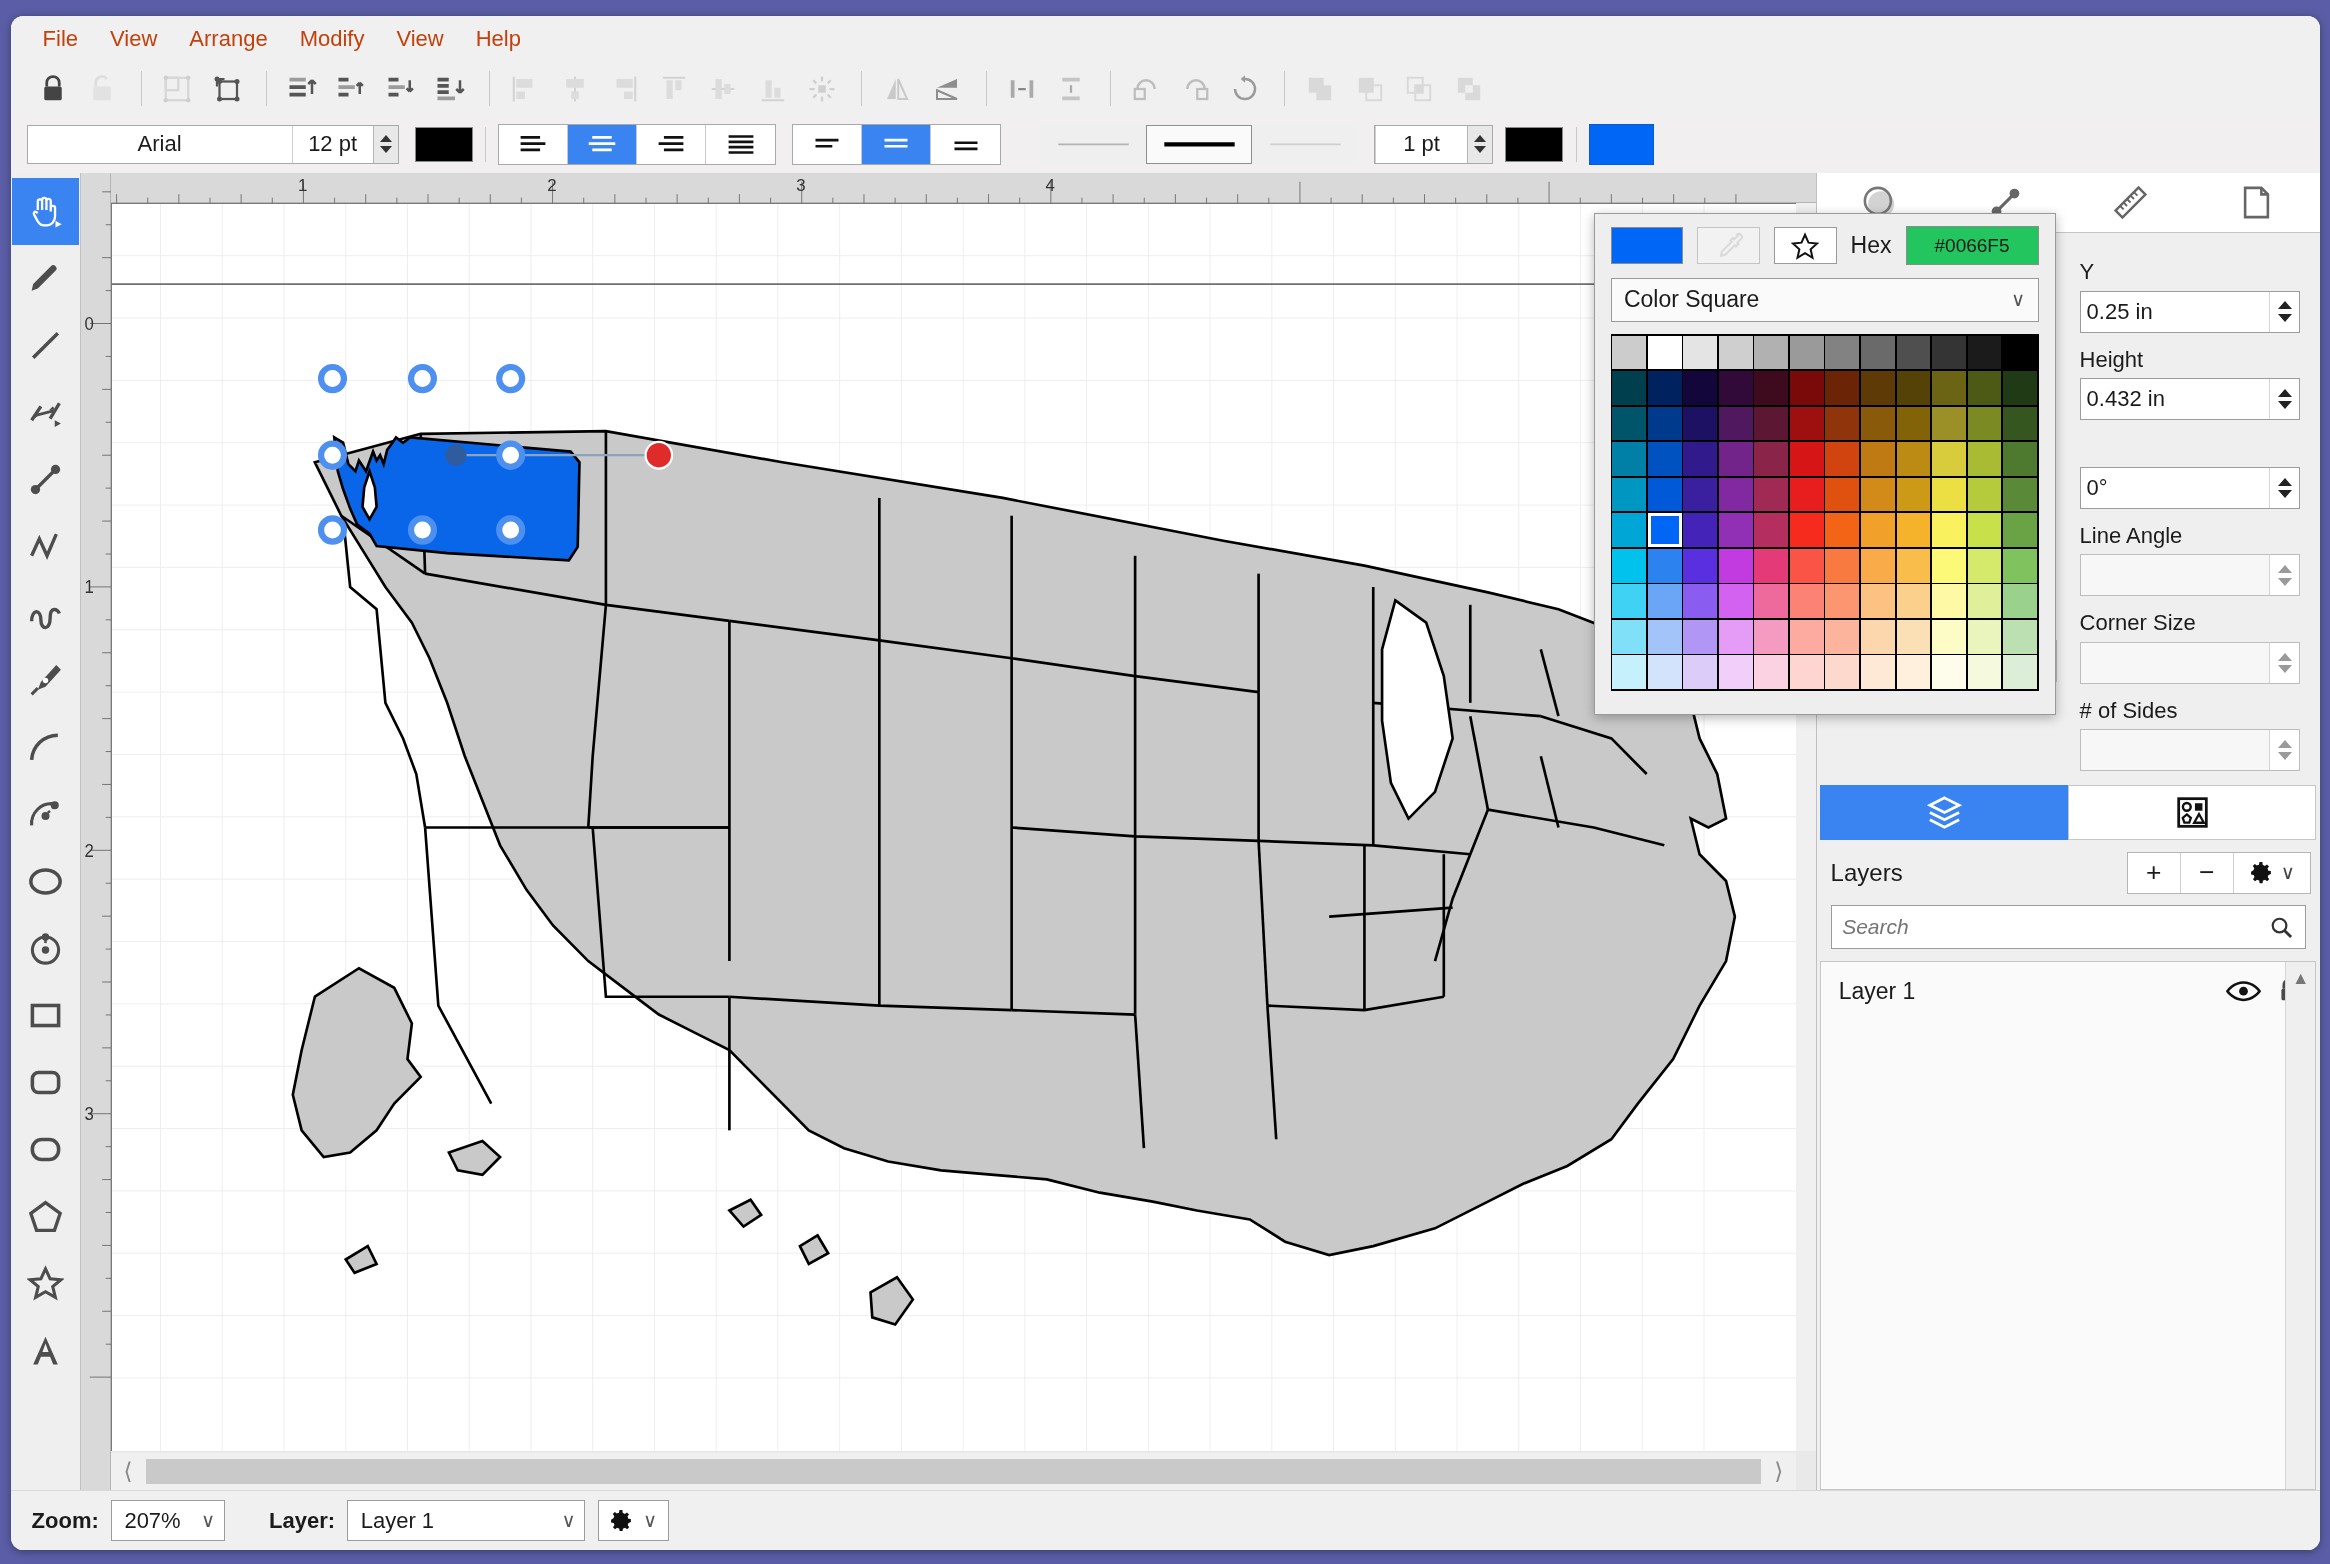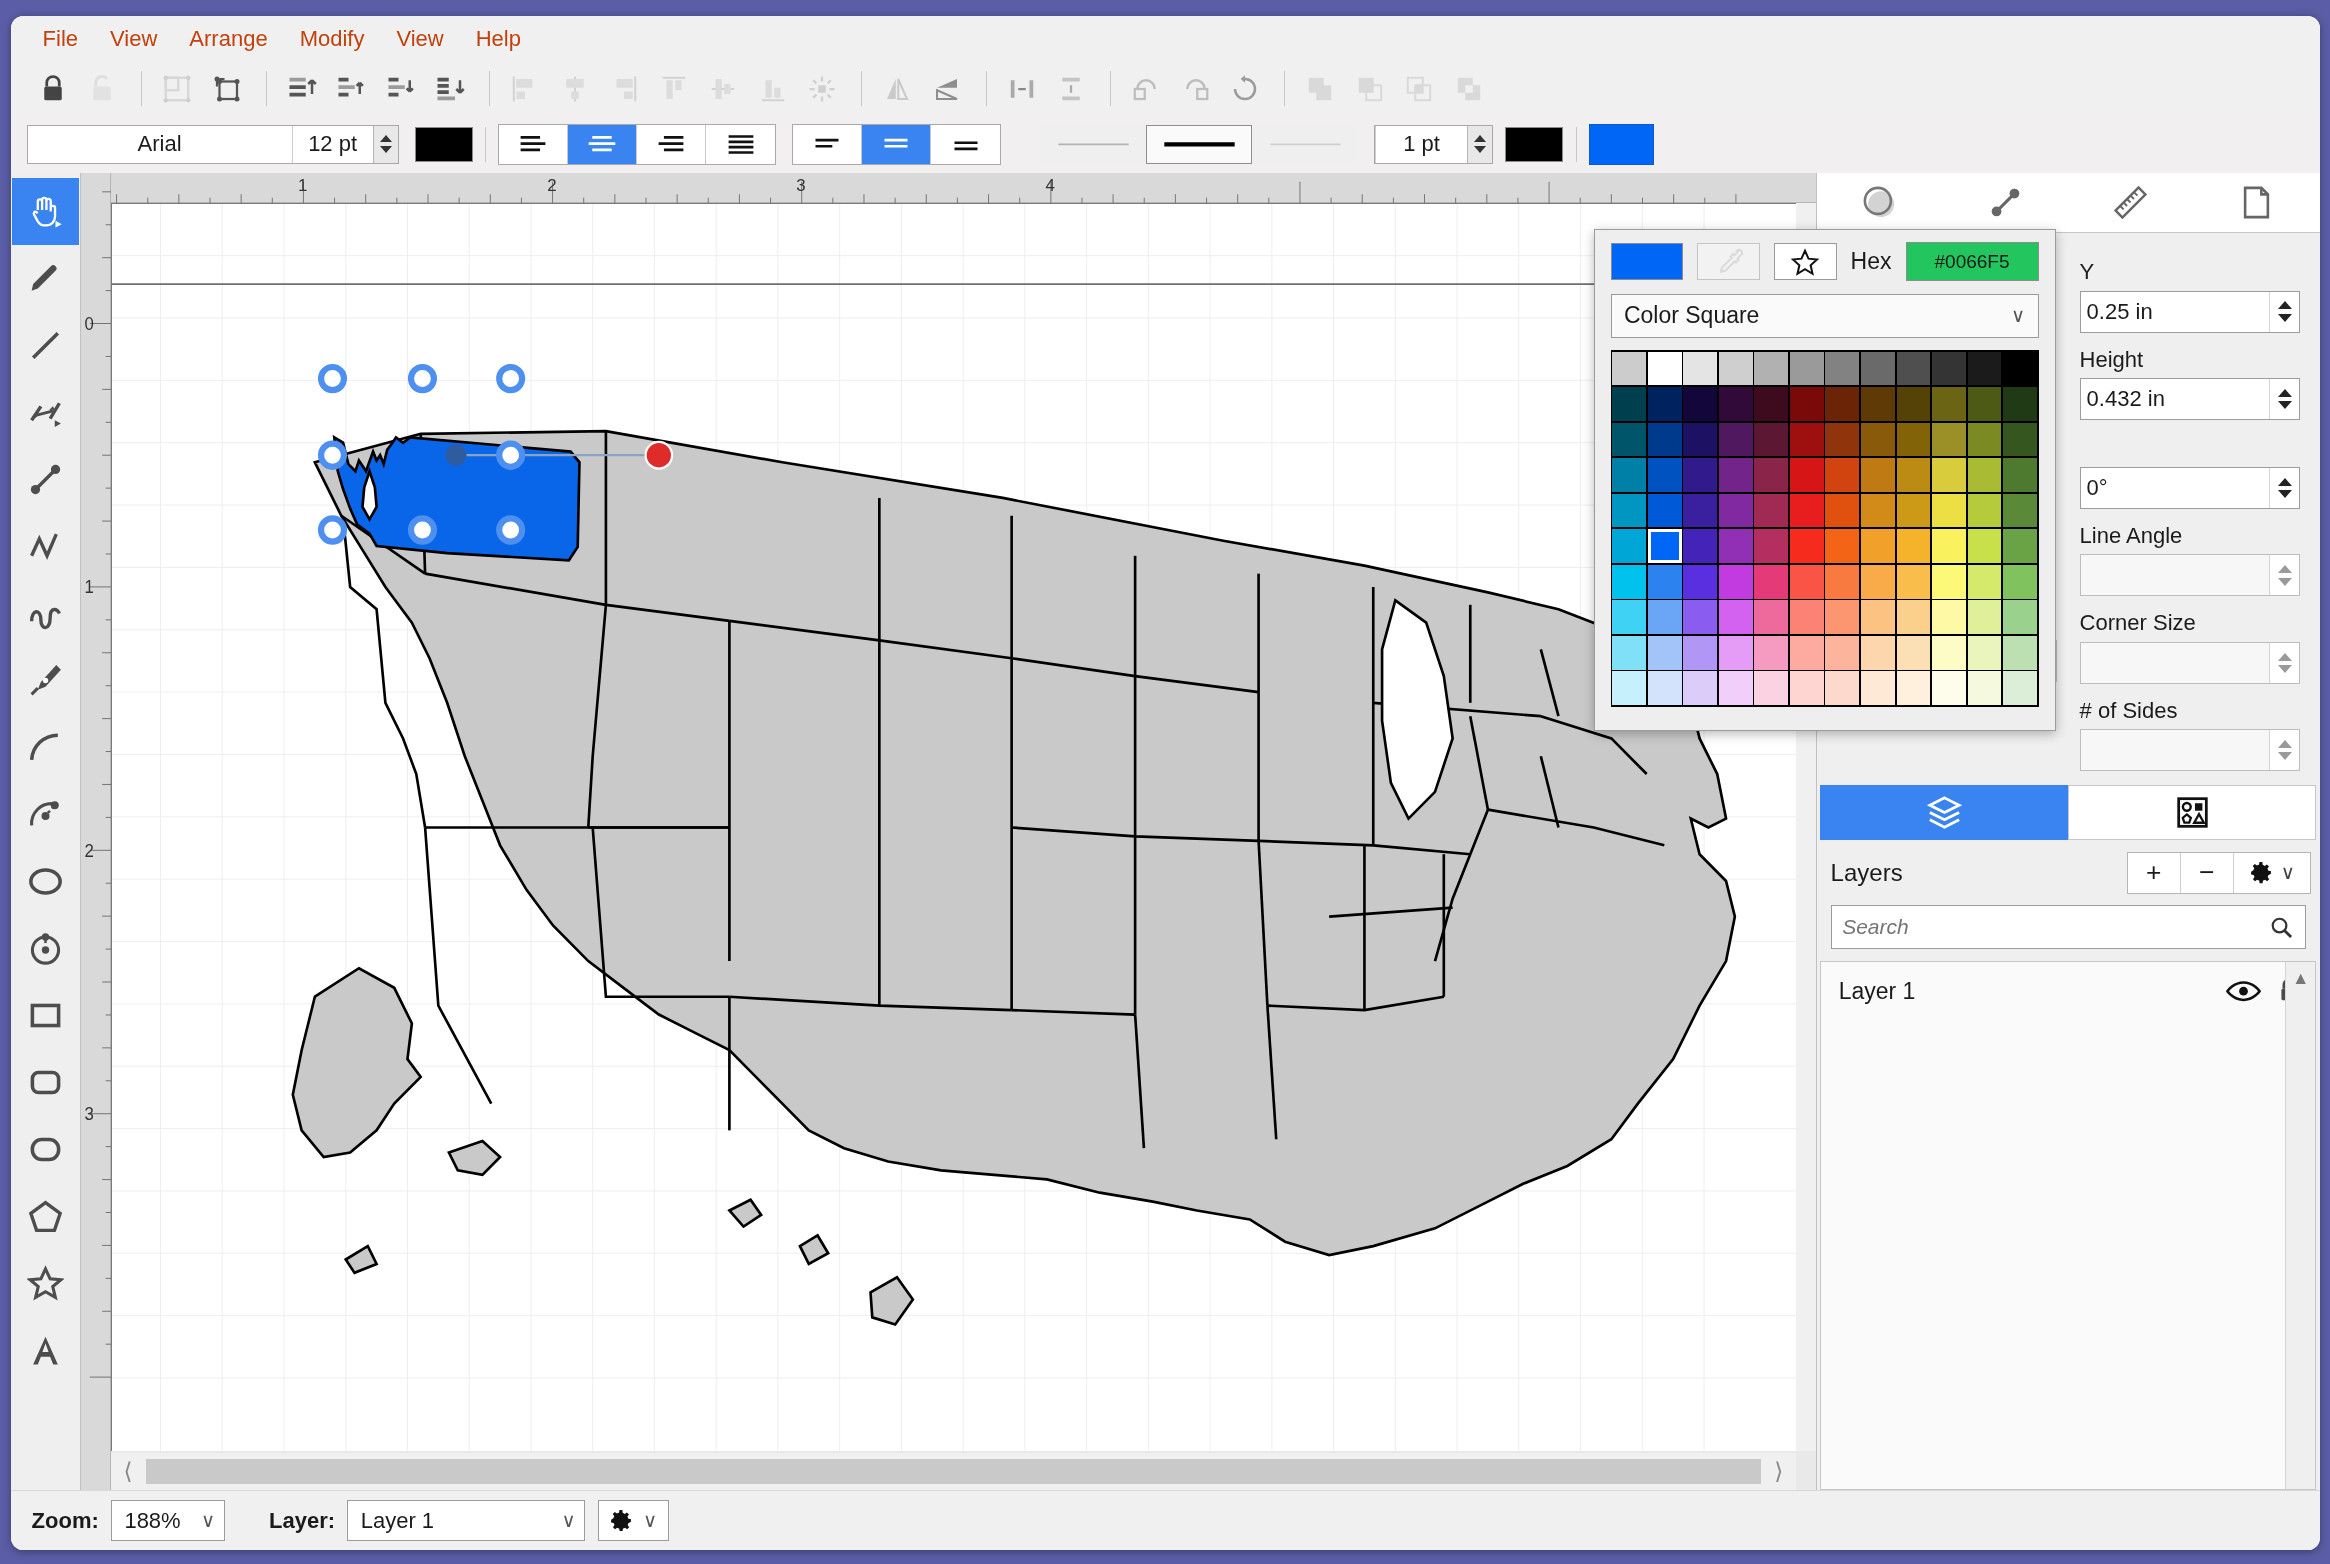--- a/index.html
+++ b/index.html
@@ -172,21 +172,21 @@
   .lsearch input {
     flex:1; border:none; outline:none; font-size:21px; font-style:italic; color:#9a9a9a;
     font-family:"Liberation Sans", sans-serif;
   }
   .llist { margin:12.3px 3.5px 0 3.5px; border:0.9px solid #c6c6c6; background:#fafafa; flex:1; position:relative;}
   .lrow { height:58px; display:flex; align-items:center; padding:0 12.3px 0 17.6px; }
   .lrow .n { flex:1; font-size:23px; }
   .lscroll { position:absolute; right:0; top:0; bottom:0; width:30px; background:#efefef; border-left:0.9px solid #d5d5d5;}
   
   .cpop {
-    position:absolute; left:1583px; top:213px; width:462px; height:502px;
+    position:absolute; left:1583px; top:197px; width:462px; height:502px;
     background:#eeeeee; border:0.9px solid #9b9b9b; z-index:60;
     box-shadow:0 2.6px 10.6px rgba(0,0,0,.28);
   }
   .cprow { display:flex; align-items:center; gap:14px; padding:12.3px 16px 0 16px; }
   .cp-swatch { width:72px; height:37px; border:0.9px solid #8c8c8c; }
   .cp-btn { width:63px; height:37px; border:0.9px solid #c4c4c4; background:#f2f2f2; display:flex; align-items:center; justify-content:center;}
   .cp-btn.star { border-color:#9b9b9b; background:#fff; }
   .cp-hexlabel { font-size:23px; }
   .cp-hex { flex:1; height:39px; border:0.9px solid #8c8c8c; background:#22c55e; display:flex; align-items:center; justify-content:center; font-size:19px;}
   .cp-select {
@@ -1095,21 +1095,21 @@
             <div style="text-align:center;color:#777;font-size:17.6px;padding-top:5.3px">▲</div>
           </div>
         </div>
       </div>
     </div>
   </div>
 
   <div class="status">
     <div class="lab">Zoom:</div>
     <div class="combo" style="width:114px">
-      <span style="flex:1">188%</span>
+      <span style="flex:1">207%</span>
       <span class="chev">∨</span>
     </div>
     <div style="width:19.4px"></div>
     <div class="lab">Layer:</div>
     <div class="combo" style="width:238px">
       <span style="flex:1">Layer 1</span>
       <span class="chev">∨</span>
     </div>
     <div class="gearbtn">
       <svg width="25" height="25" viewBox="0 0 24 24">

